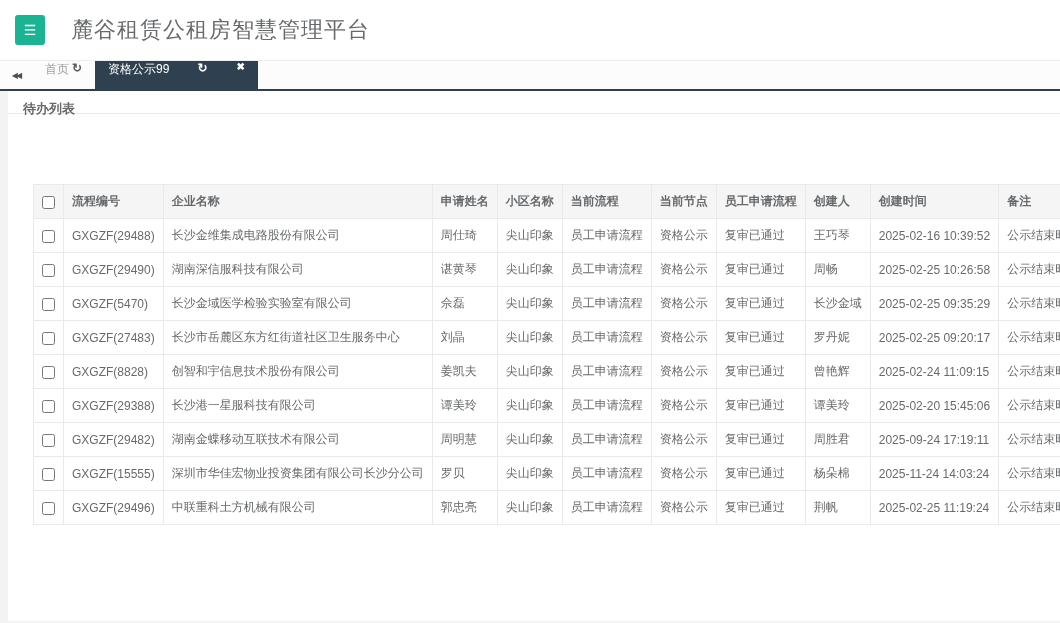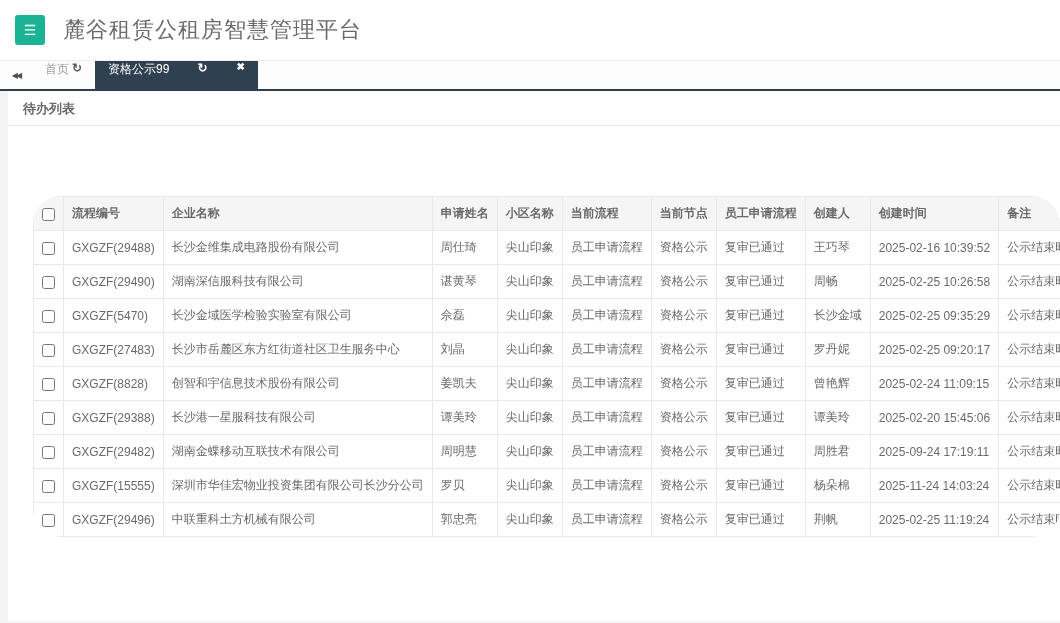--- a/index.html
+++ b/index.html
@@ -14,21 +14,21 @@
     height:60px; background:#fff;
     display:flex; align-items:center; padding-left:15px;
   }
   .menu-btn {
     width:30px; height:30px; border-radius:3px;
     background:var(--accent-green,#1ab394); color:#fff;
     display:flex; align-items:center; justify-content:center;
     font-size:14px; cursor:pointer; flex:0 0 auto;
   }
   .app-title {
-    margin-left:18px; font-size:22px; color:#676a6c; letter-spacing:1px;
+    margin-left:26px; font-size:22px; color:#676a6c; letter-spacing:1px;
     white-space:nowrap;
   }
   
   .tab-bar {
     height:31px; background:#fcfcfc;
     border-top:1px solid #ededee;
     border-bottom:2px solid var(--dark-tab,#2f4050);
     display:flex; align-items:stretch;
   }
   .collapse-btn {
@@ -42,26 +42,26 @@
   }
   .tab .refresh { font-weight:bold; color:#5b5b5b; font-size:12px; }
   .tab .close   { font-weight:bold; font-size:10px; margin-left:1px; }
   .tab.active { background:var(--dark-tab,#2f4050); color:#fff;gap:28px; }
   .tab.active .refresh, .tab.active .close { color:#fff; }
   
   .panel {
     background:#fff; margin-left:8px; height:530px; overflow:hidden;
   }
   .panel-title {
-    height:35px; line-height:35px; padding:0 15px;
+    height:23px; line-height:35px; padding:0 15px;
     border-bottom:1px solid #e7eaec;
     font-size:13px; font-weight:bold; color:#676a6c;
   }
   
-  .table-wrap { margin:70px 0 0 25px; width:1027px; overflow:hidden;border-radius:28px; }
+  .table-wrap { margin:70px 0 0 25px; width:1027px; overflow:hidden; }
   table { border-collapse:collapse; }
   th, td {
     border:1px solid #e7eaec; padding:8px;
     font-size:12px; color:#676a6c; text-align:left;
     white-space:nowrap; vertical-align:middle;
   }
   thead th { background:#f5f5f6; font-weight:bold; }
   tbody td { height:27px; }
   .c-check { text-align:center; }
   input[type="checkbox"] {

